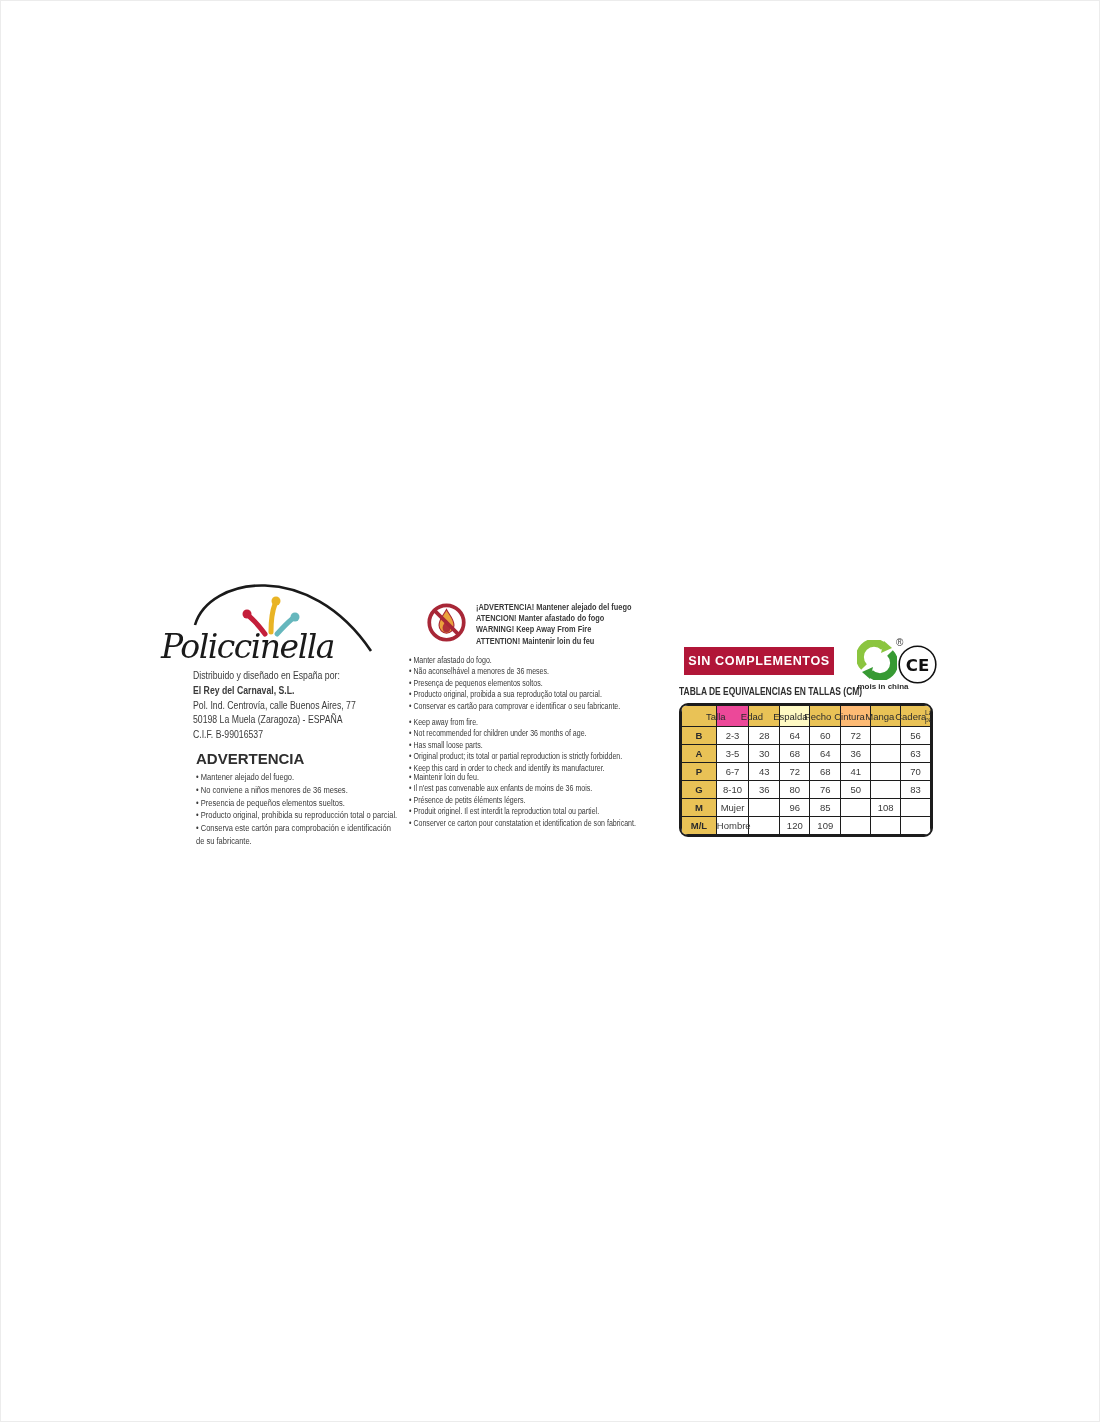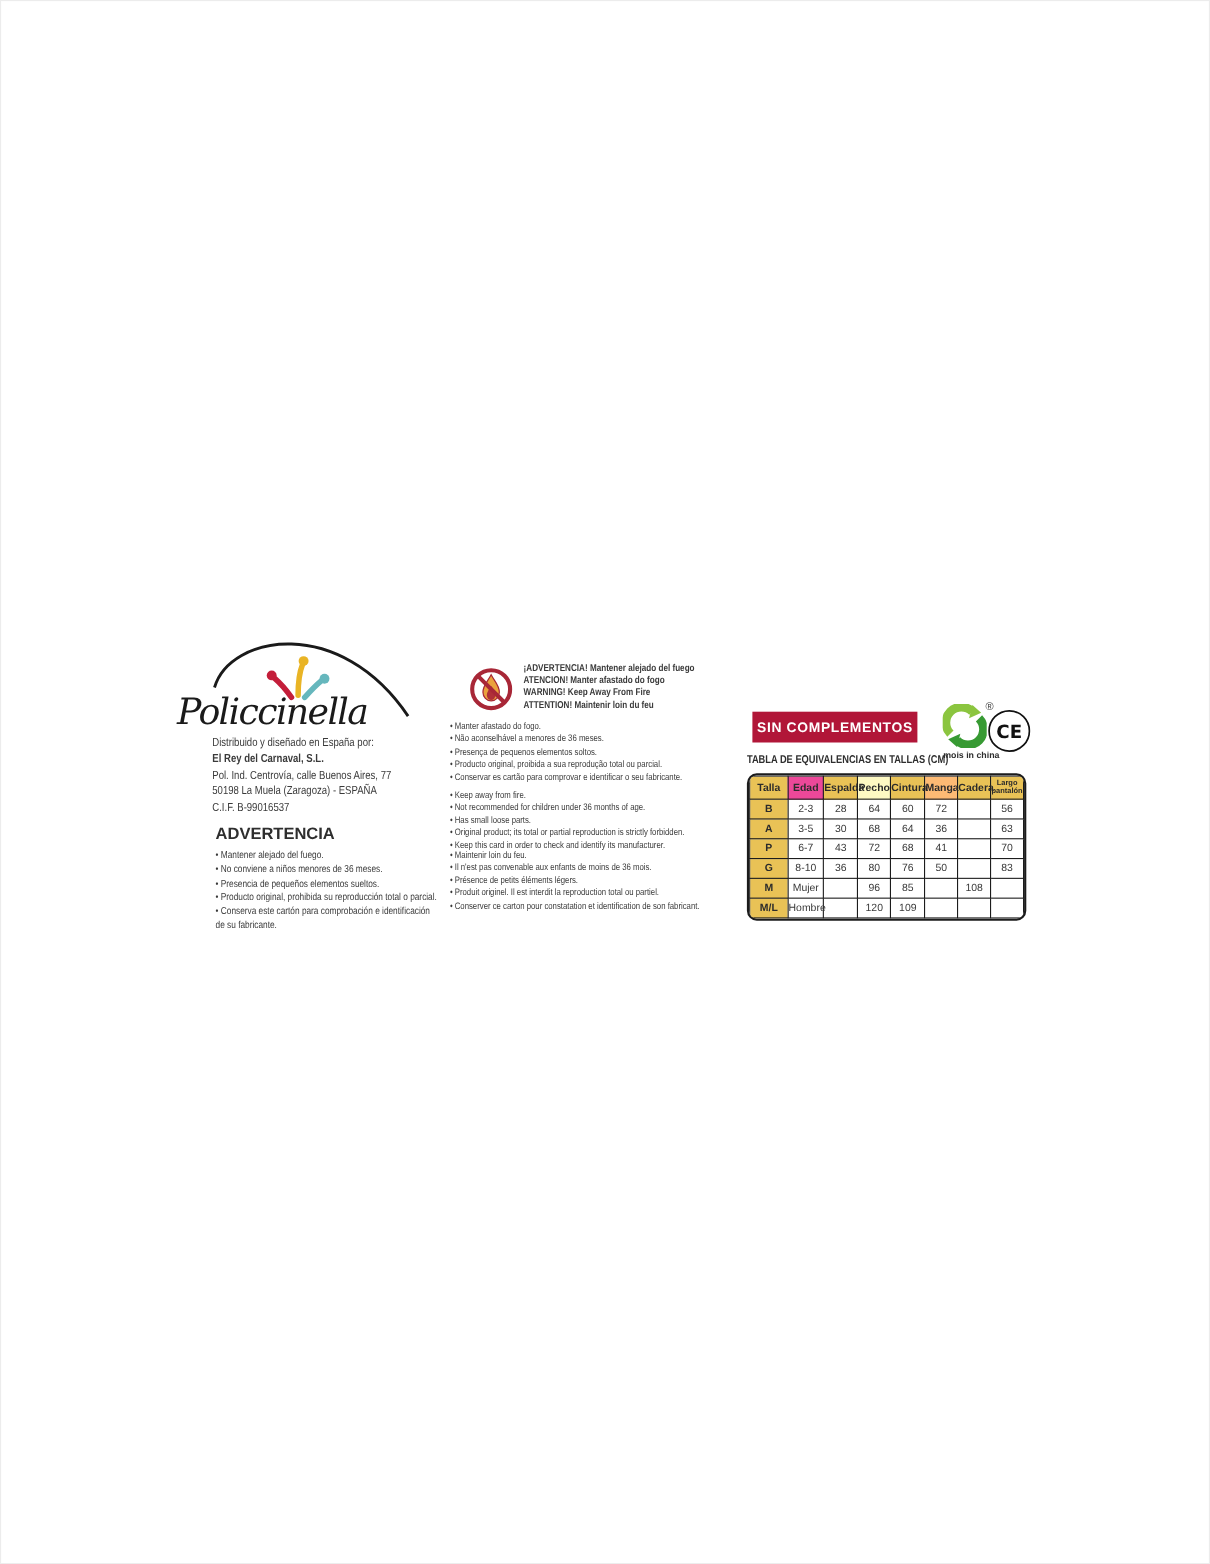--- a/index.html
+++ b/index.html
@@ -11,40 +11,40 @@
   
   .distributor{left:192px;top:667px;font-size:10.6px;line-height:14.8px;width:260px;}
   .distributor .bold{font-weight:bold;}
   .adv-title{left:195px;top:749px;font-size:15px;font-weight:bold;color:#2e2e2e;}
   .adv-list-wrap{left:195px;top:770px;width:250px;}
   ul.blist{list-style:none;margin:0;padding:0;}
   ul.blist li::before{content:"\2022\00a0";}
   .adv-list-wrap li{font-size:9.2px;line-height:12.8px;}
 
   
-  .warn-head{left:425px;top:601px;display:flex;align-items:flex-end;}
+  .warn-head{left:425px;top:601px;display:flex;align-items:flex-start;}
   .warn-head .txt{margin-left:9px;font-size:9px;font-weight:600;line-height:11.2px;white-space:nowrap;}
   .center-list{width:307px;}
   .center-list li{font-size:8.6px;line-height:11.4px;}
   .pt-list{left:408px;top:654px;}
   .en-list{left:408px;top:716px;}
   .fr-list{left:408px;top:771px;}
 
   
   .badge{left:683px;top:646px;width:150px;height:28px;display:flex;align-items:center;justify-content:center;
          color:#fff;font-weight:bold;font-size:12.6px;letter-spacing:0.6px;}
   .greendot{left:856px;top:639px;}
   .reg-mark{left:895px;top:636px;font-size:10px;color:#3a3a3a;}
   .ce-mark{left:897px;top:644px;}
   .made-in{left:853px;top:681px;width:58px;text-align:center;font-size:8px;font-weight:bold;color:#2e2e2e;}
   .tbl-title{left:678px;top:685px;font-size:10.3px;font-weight:bold;color:#2e2e2e;white-space:nowrap;}
   .tbl-wrap{left:678px;top:702px;width:250px;border:2px solid #1c1c1c;border-radius:9px;overflow:hidden;background:#fff;}
   table.sizes{border-collapse:collapse;width:100%;table-layout:fixed;}
   table.sizes th,table.sizes td{border:1.5px solid #1c1c1c;text-align:center;padding:0;font-size:9.5px;height:17px;}
-  table.sizes th{height:20px;font-weight:bold;color:#2b2b2b;}
+  table.sizes th{height:20px;font-weight:normal;color:#2b2b2b;padding-left:24px;}
   table.sizes th.small{font-size:6.8px;line-height:7.2px;}
   table.sizes td.rowlab{font-weight:bold;color:#2b2b2b;}
 </style>
 </head>
 <body>
 
 <div id="page">
 
   <svg class="abs" style="left:158px;top:556px;" width="235" height="112" viewBox="0 0 235 112">
     <path d="M 36 68 C 50 20 150 2 212 94" fill="none" stroke="#1a1a1a" stroke-width="2.6"></path>

